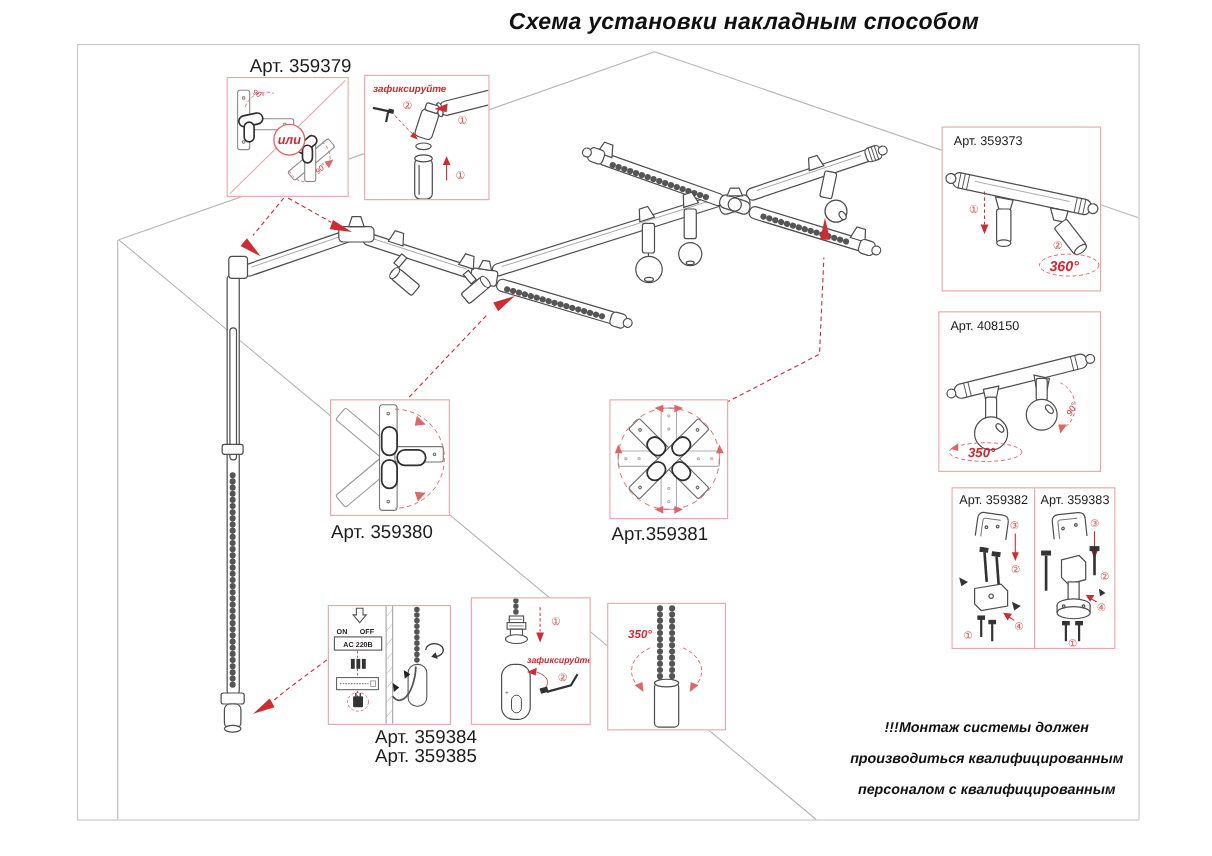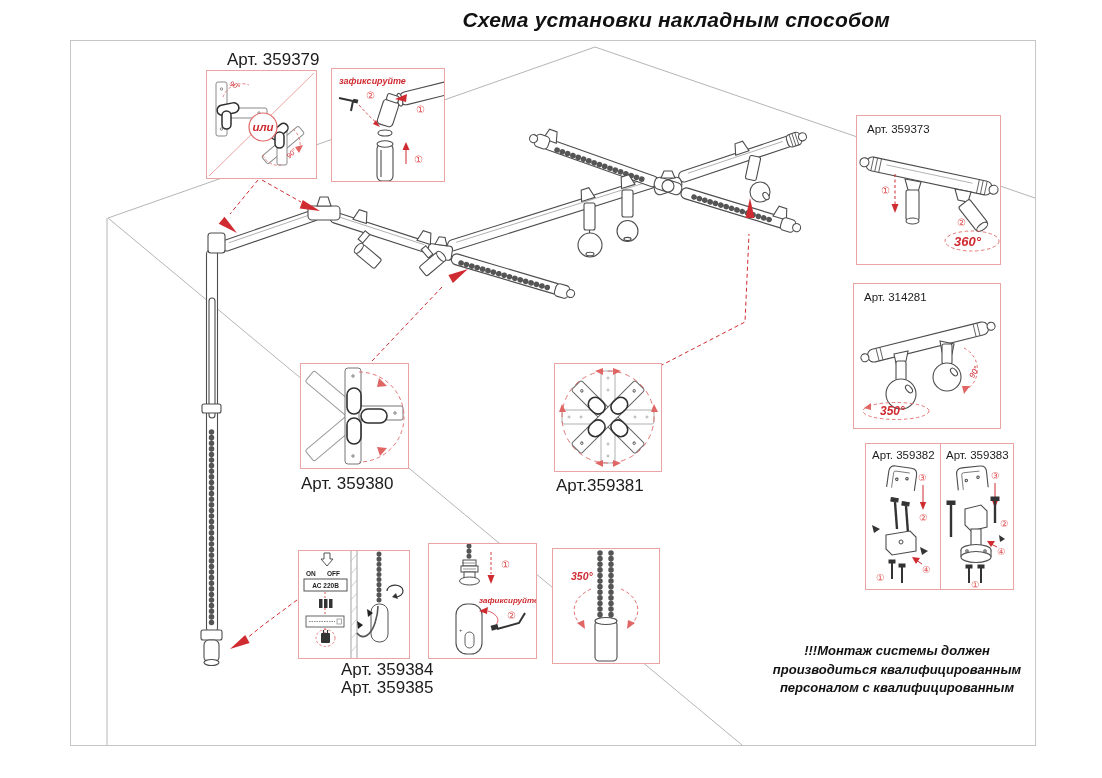--- a/index.html
+++ b/index.html
@@ -6,21 +6,21 @@
   body{width:1102px;height:778px;position:relative;font-family:"Liberation Sans",sans-serif;overflow:hidden;}
   .abs{position:absolute;}
   #page-title{left:0;top:8px;width:890px;text-align:right;font-size:21px;font-weight:bold;font-style:italic;color:#111;letter-spacing:.2px;}
   #frame{left:70px;top:40px;width:964px;height:704px;border:1.5px solid #c6c6c6;}
   #main-svg{left:0;top:0;z-index:1;}
   .box{position:absolute;background:#fff;border:1px solid #eba4a4;z-index:2;}
   .box svg{position:absolute;left:0;top:0;}
   .lbl{position:absolute;font-size:17px;color:#1c1c1c;white-space:nowrap;z-index:3;}
   .inlbl{position:absolute;font-size:11.5px;color:#1c1c1c;white-space:nowrap;z-index:3;}
   #warning{left:752px;top:642px;width:290px;z-index:3;text-align:center;font-weight:bold;font-style:italic;font-size:13px;line-height:18.5px;color:#111;}
-  #warning div{white-space:nowrap;}
+  #warning div{white-space:nowrap;margin-top:10px;}
   svg text{font-family:"Liberation Sans",sans-serif;}
   .red-it{fill:#cf2b31;font-style:italic;}
   .stepnum{fill:#e05252;}
 </style>
 </head>
 <body>
 
 <div class="abs" id="page-title">Схема установки накладным способом</div>
 <div class="abs" id="frame"></div>
 
@@ -266,21 +266,21 @@
     <line x1="38" y1="58" x2="38" y2="88" stroke="#cf2b31" stroke-width="1" stroke-dasharray="3 2.5"></line>
     <polygon points="38,97 34.5,88 41.5,88" fill="#cf2b31"></polygon>
     <text x="24" y="78" font-size="10" class="stepnum">①</text>
     <text x="100" y="110" font-size="10" class="stepnum">②</text>
     <ellipse cx="115" cy="125" rx="27" ry="10" fill="none" stroke="#e06666" stroke-width="0.9" stroke-dasharray="3.5 2.5"></ellipse>
     <text x="97" y="130" font-size="13" font-weight="bold" fill="#cf2b31" font-style="italic">360°</text>
   </svg>
 </div>
 
 <div class="box" style="left:853px;top:283px;width:146px;height:144px;">
-  <span class="inlbl" style="left:10px;top:7px;">Арт. 314281</span>
+  <span class="inlbl" style="left:10px;top:7px;">Арт. 408150</span>
   <svg width="146" height="144" viewBox="0 0 146 144">
     <g stroke="#4d4d4d" stroke-width="1.1" fill="#fff">
       <g transform="translate(74,58) rotate(-14)">
         <rect x="-62" y="-6.5" width="124" height="13" rx="6"></rect>
         <path d="M-48,-6.5 V6.5 M-52,-6.5 V6.5 M48,-6.5 V6.5 M52,-6.5 V6.5" stroke-width="0.8"></path>
         <circle cx="-65" cy="0" r="4"></circle>
           <circle cx="65" cy="0" r="4"></circle>
       </g>
       <path d="M40,70 L54,67 L52,77 L42,79 Z"></path>
       <rect x="42" y="77" width="10" height="20" rx="2"></rect>

